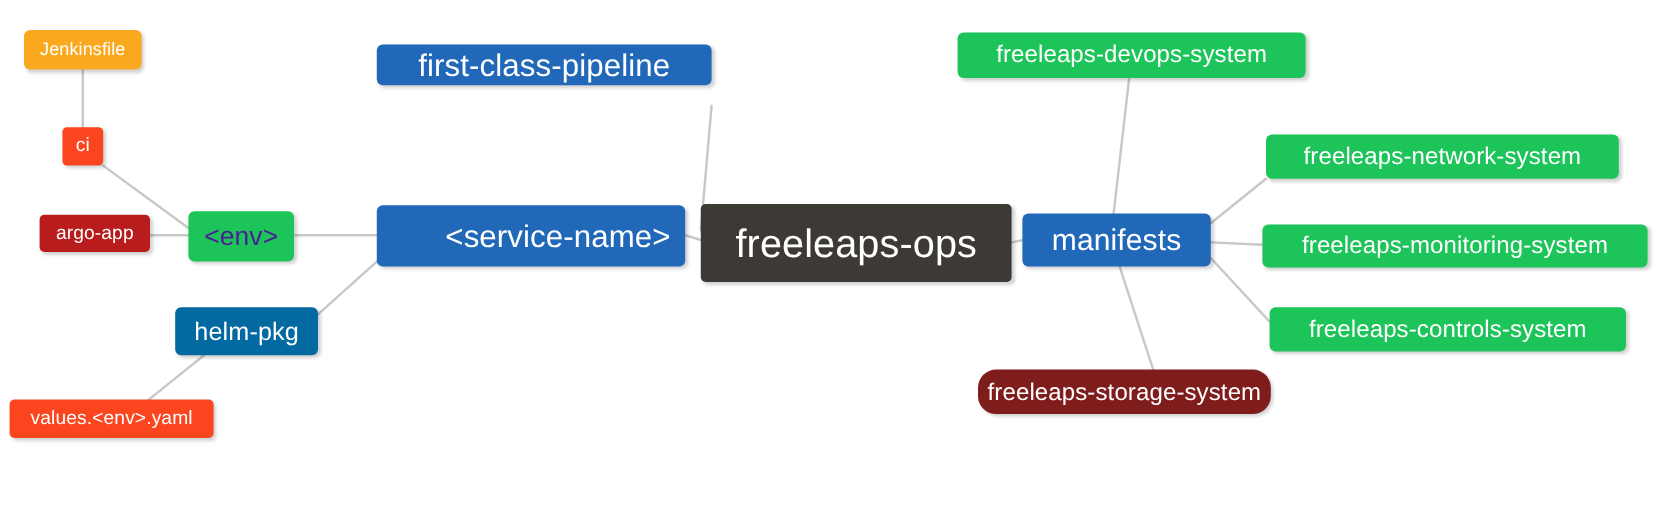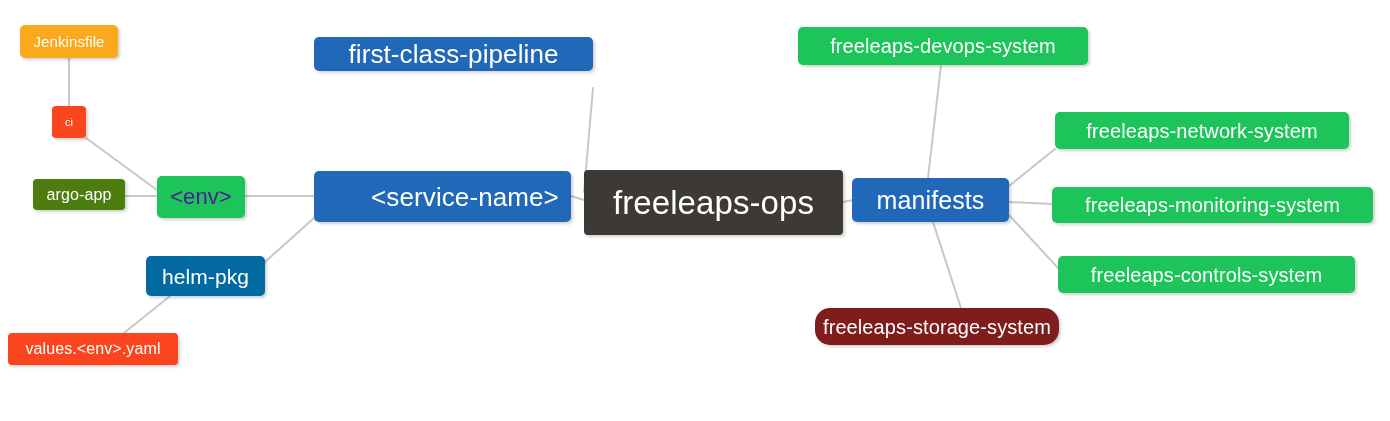--- a/index.html
+++ b/index.html
@@ -78,24 +78,24 @@
       </div>
       <div class="node" style="left: 314px; top: 37px; width: 279px; height: 34px; background: rgb(33, 105, 184); font-size: 26px; border-radius: 5px; color: rgb(255, 255, 255);">
         <span class="node-label">first-class-pipeline</span>
       </div>
       <div class="node" style="left: 157px; top: 176px; width: 88px; height: 42px; background: rgb(29, 196, 90); font-size: 22px; border-radius: 5px; color: #4c1d95;">
         <span class="node-label">&lt;env&gt;</span>
       </div>
       <div class="node" style="left: 146px; top: 256px; width: 119px; height: 40px; background: #0369a1; font-size: 21px; border-radius: 5px; color: rgb(255, 255, 255);">
         <span class="node-label">helm-pkg</span>
       </div>
-      <div class="node" style="left: 52px; top: 106px; width: 34px; height: 32px; background: rgb(250, 69, 30); font-size: 11px; border-radius: 4px; color: rgb(255, 255, 255);">
+      <div class="node" style="left: 52px; top: 106px; width: 34px; height: 32px; background: rgb(250, 69, 30); font-size: 16px; border-radius: 4px; color: rgb(255, 255, 255);">
         <span class="node-label">ci</span>
       </div>
-      <div class="node" style="left: 33px; top: 179px; width: 92px; height: 31px; background: #4d7c0f; font-size: 16px; border-radius: 4px; color: rgb(255, 255, 255);">
+      <div class="node" style="left: 33px; top: 179px; width: 92px; height: 31px; background: #b91c1c; font-size: 16px; border-radius: 4px; color: rgb(255, 255, 255);">
         <span class="node-label">argo-app</span>
       </div>
       <div class="node" style="left: 8px; top: 333px; width: 170px; height: 32px; background: rgb(250, 69, 30); font-size: 16px; border-radius: 4px; color: rgb(255, 255, 255);">
         <span class="node-label">values.&lt;env&gt;.yaml</span>
       </div>
       <div class="node" style="left: 20px; top: 25px; width: 98px; height: 33px; background: rgb(250, 169, 30); font-size: 15px; border-radius: 5px; color: rgb(255, 255, 255);">
         <span class="node-label">Jenkinsfile</span>
       </div>
       <div class="node" style="left: 798px; top: 27px; width: 290px; height: 38px; background: rgb(29, 196, 90); font-size: 20px; border-radius: 5px; color: rgb(255, 255, 255);">
         <span class="node-label">freeleaps-devops-system</span>

